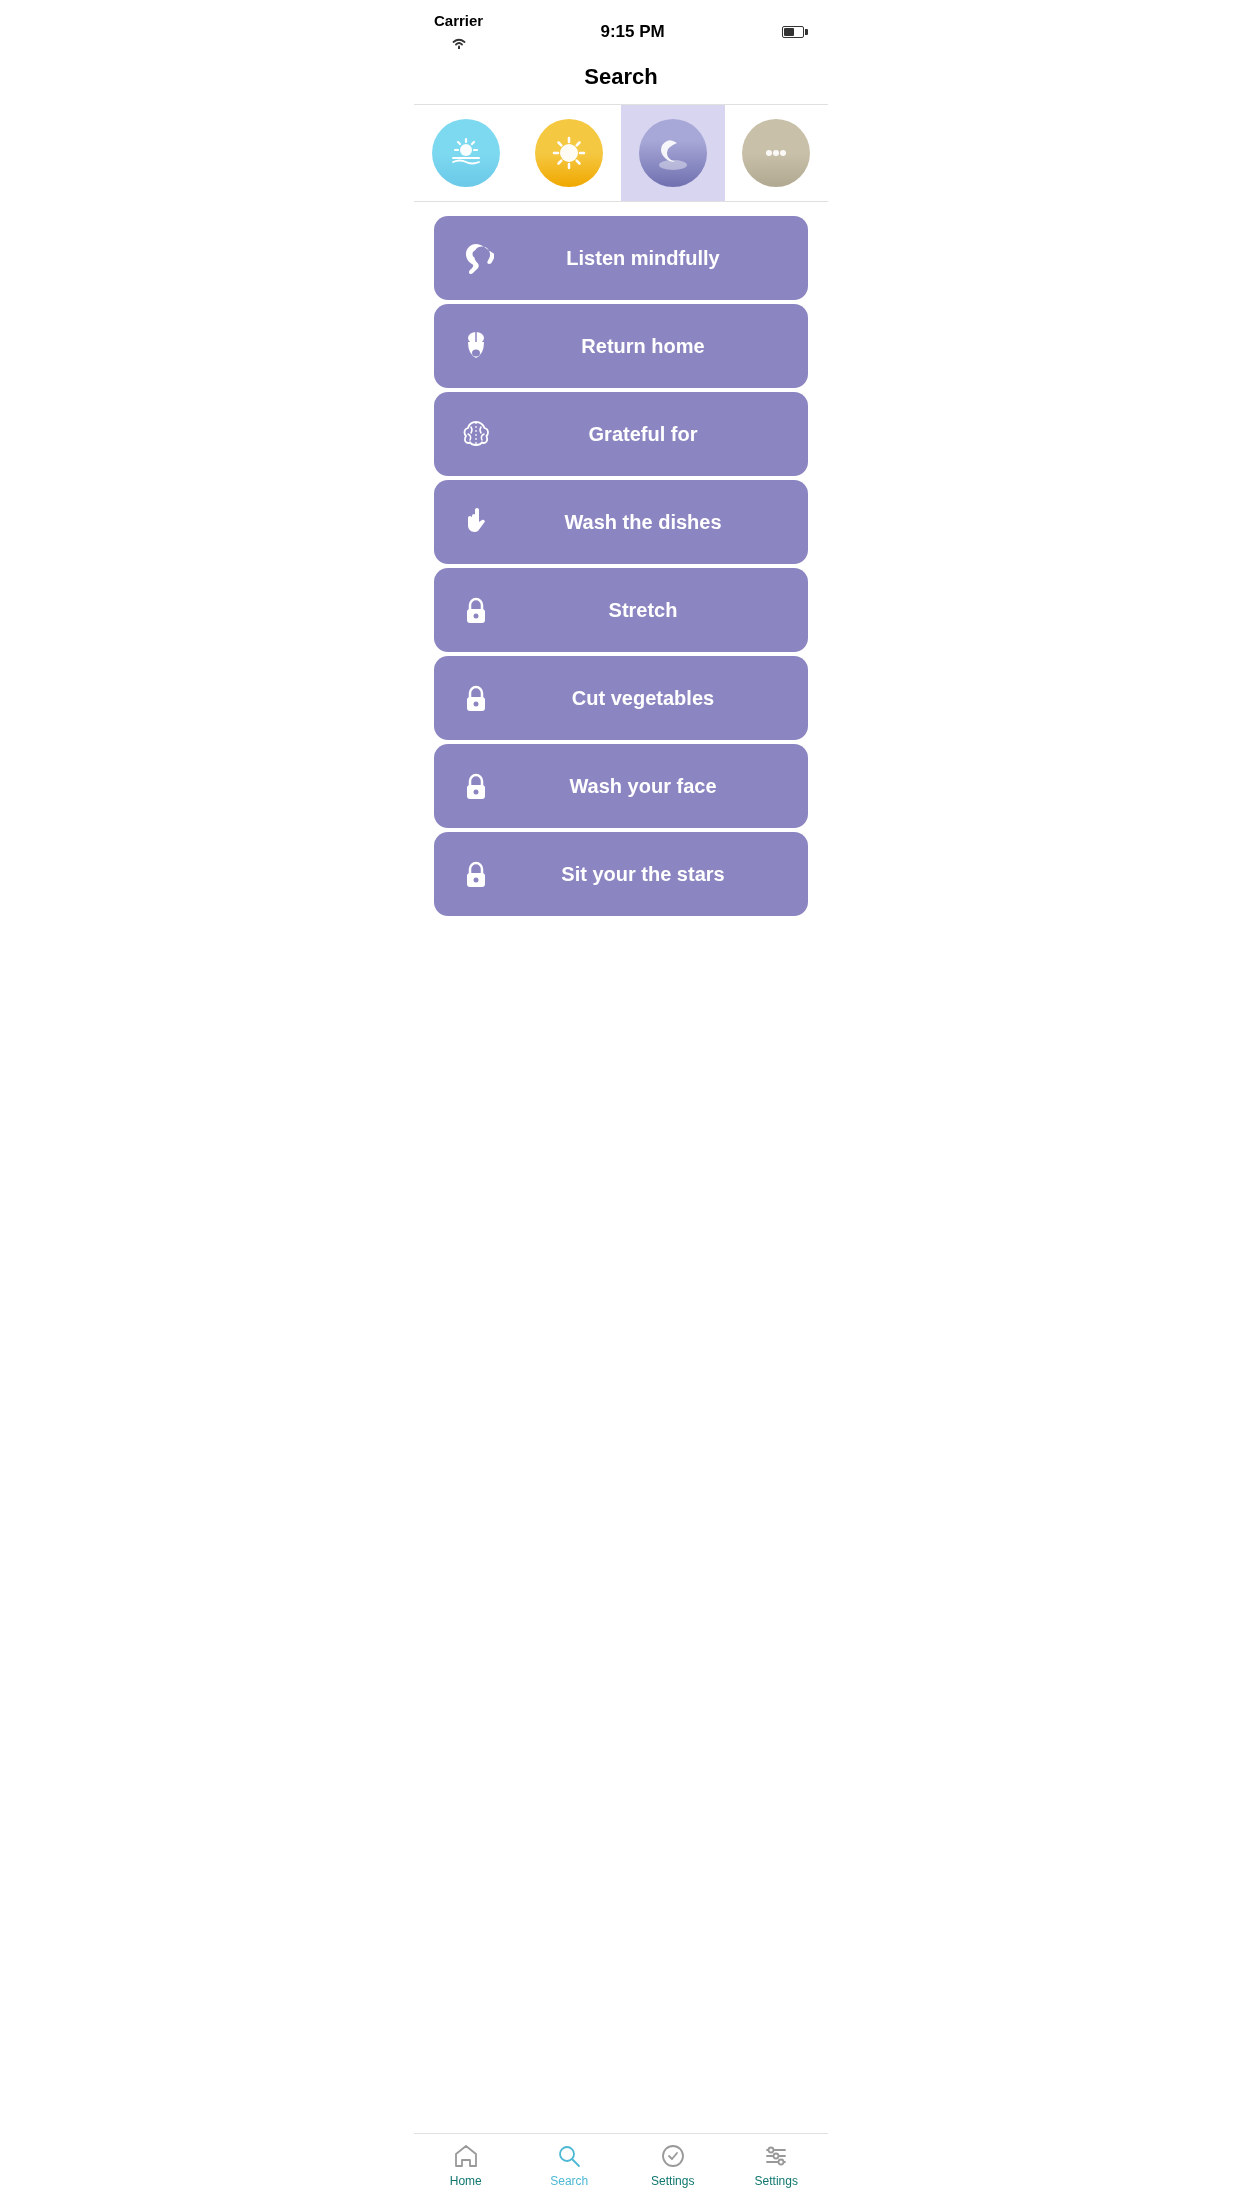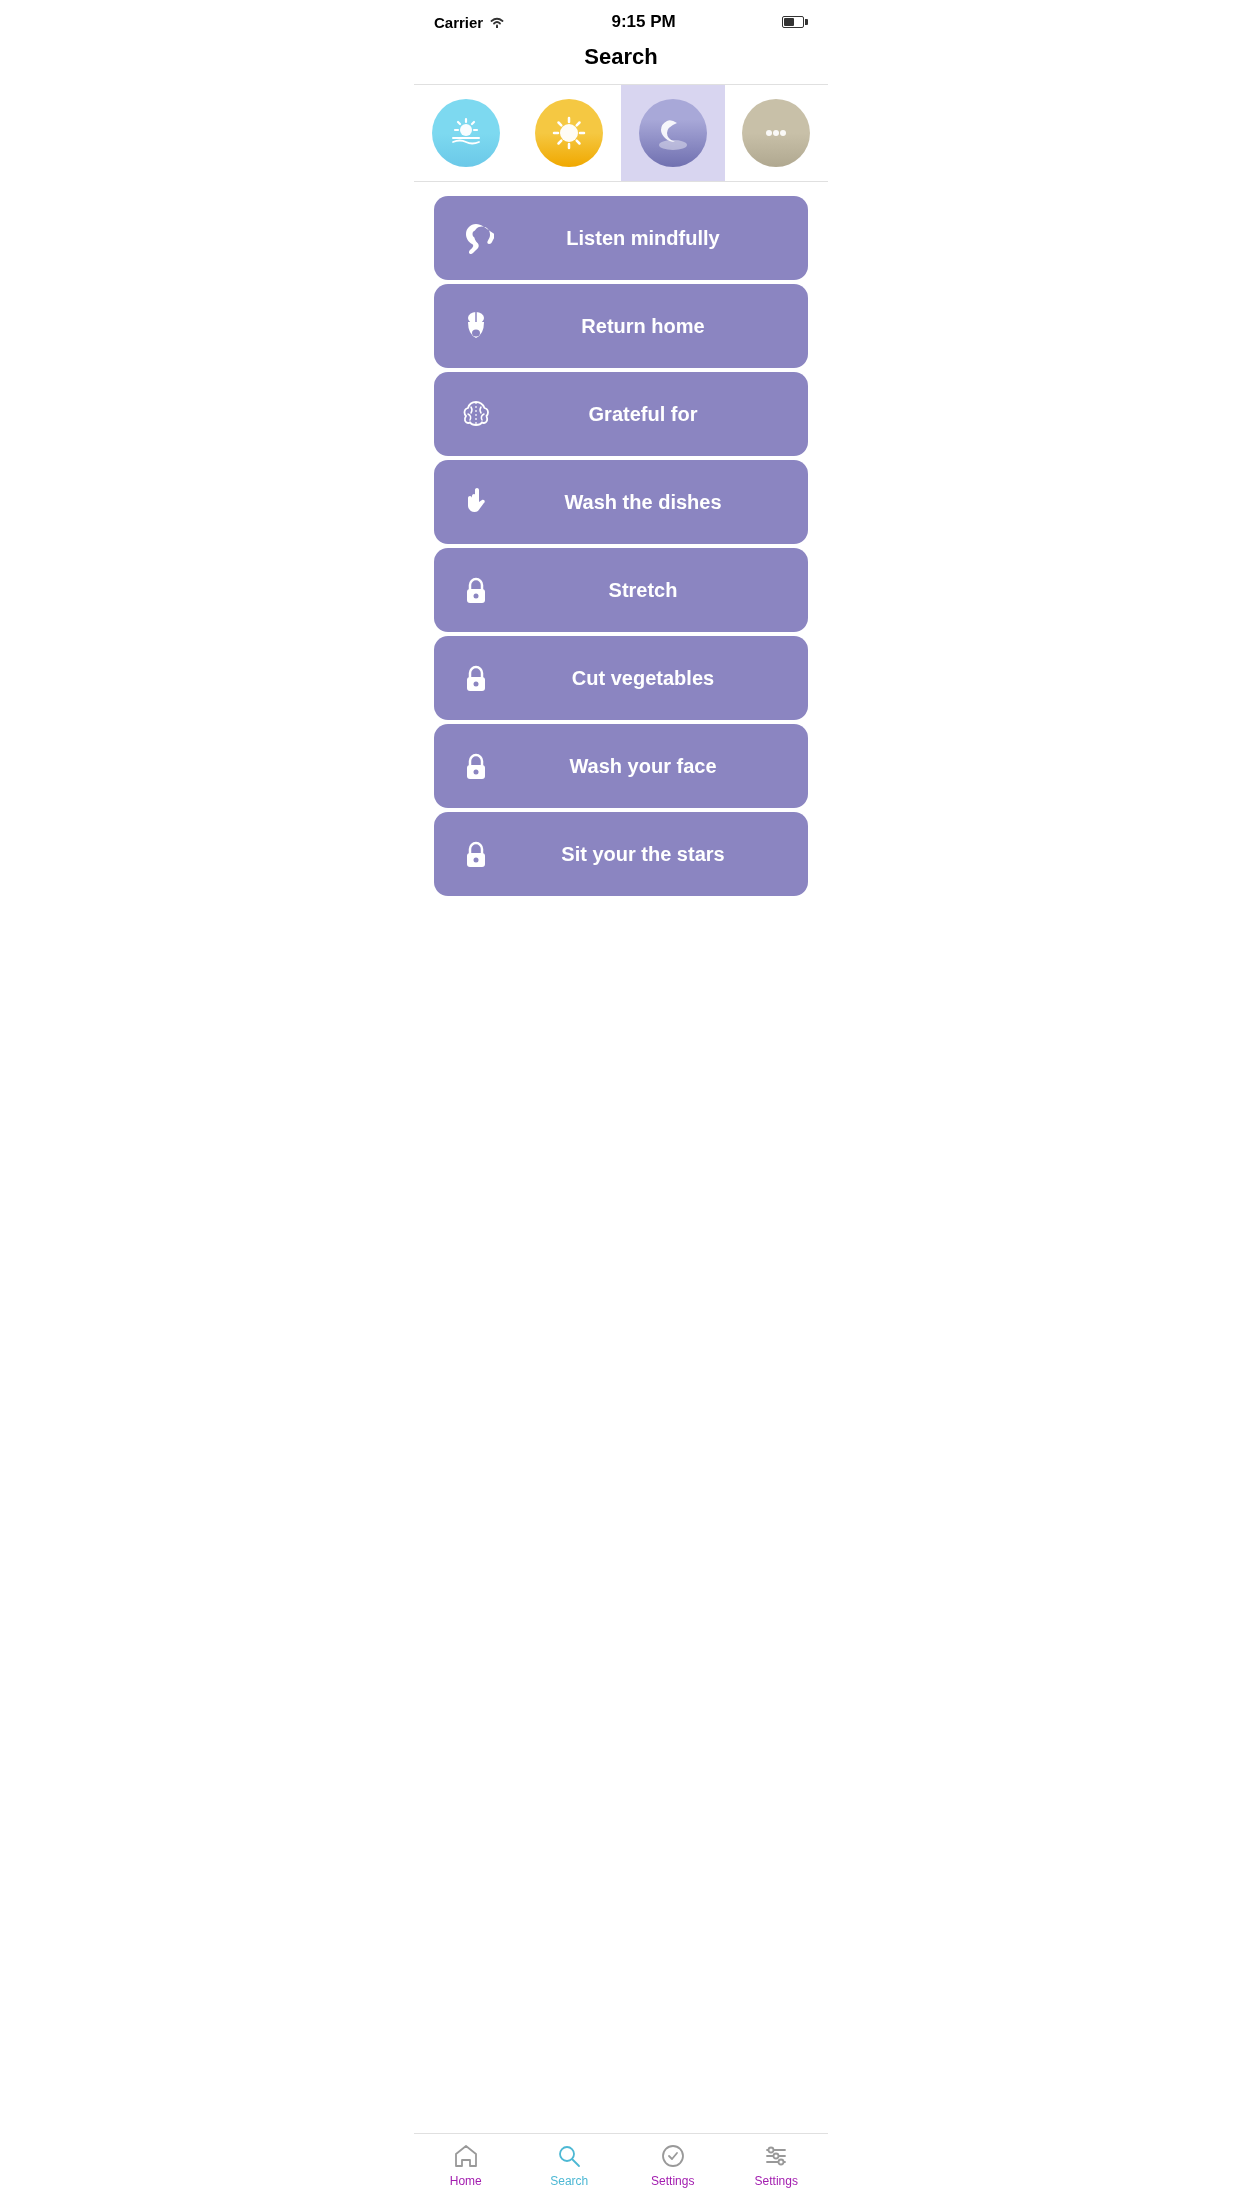--- a/index.html
+++ b/index.html
@@ -15,21 +15,21 @@
 
     
     .status-bar {
       display: flex;
       justify-content: space-between;
       align-items: center;
       padding: 12px 20px 6px;
       font-size: 15px;
       font-weight: 600;
     }
-    .status-left { display: flex; align-items: center; gap: 6px; }
+    .status-left { display: flex; align-items: center; gap: 6px; flex-direction: column; }
     .status-center { font-size: 17px; font-weight: 600; }
     .status-right { display: flex; align-items: center; gap: 4px; }
 
     
     .page-title {
       text-align: center;
       font-size: 22px;
       font-weight: 700;
       padding: 6px 0 14px;
       border-bottom: 1px solid #e0e0e0;
@@ -125,21 +125,21 @@
     }
     .nav-icon {
       width: 28px;
       height: 28px;
       display: flex;
       align-items: center;
       justify-content: center;
     }
     .nav-label {
       font-size: 12px;
-      color: #a21caf;
+      color: #0f766e;
     }
     .nav-label.active { color: #4db8d4; }
     .nav-icon.active svg { stroke: #4db8d4; fill: none; }
     .nav-icon svg { stroke: #999; fill: none; stroke-width: 1.8; }
 
     .content-area {
       padding-bottom: 90px;
     }
     
     .battery {

